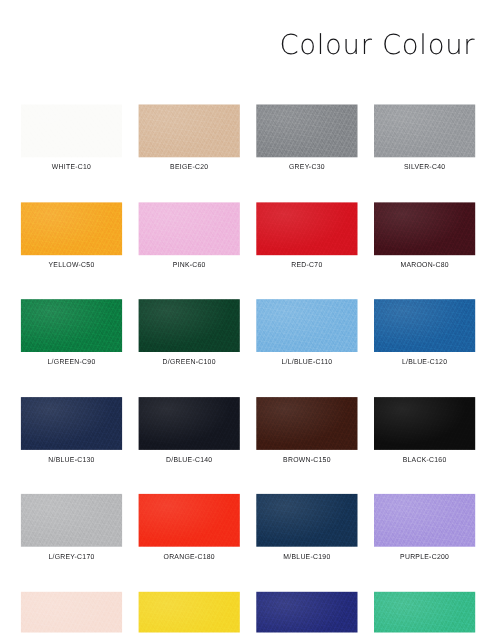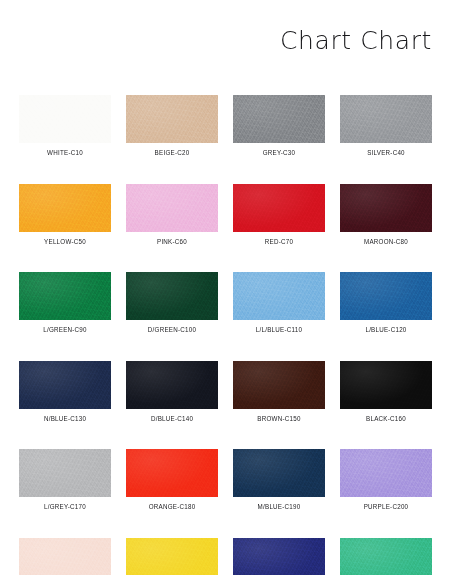--- a/index.html
+++ b/index.html
@@ -84,21 +84,21 @@
     white-space: nowrap;
     line-height: 1;
     transform: scaleX(0.96);
   }
 </style>
 </head>
 <body>
 
 <div class="page">
 
-  <div class="chart-title">Chart Chart</div>
+  <div class="chart-title">Colour Colour</div>
 
   <div class="swatch-grid">
       <div class="swatch-cell">
         <div class="swatch-chip" style="background-color: rgb(251, 251, 249);"></div>
         <div class="swatch-label">WHITE-C10</div>
       </div>
       <div class="swatch-cell">
         <div class="swatch-chip" style="background-color: rgb(216, 185, 156);"></div>
         <div class="swatch-label">BEIGE-C20</div>
       </div>

